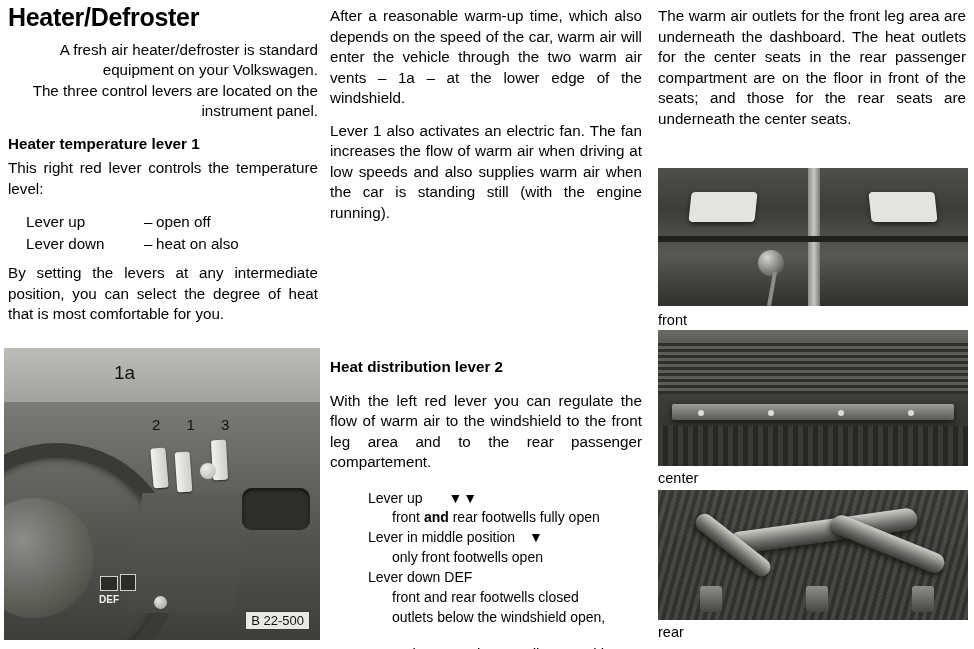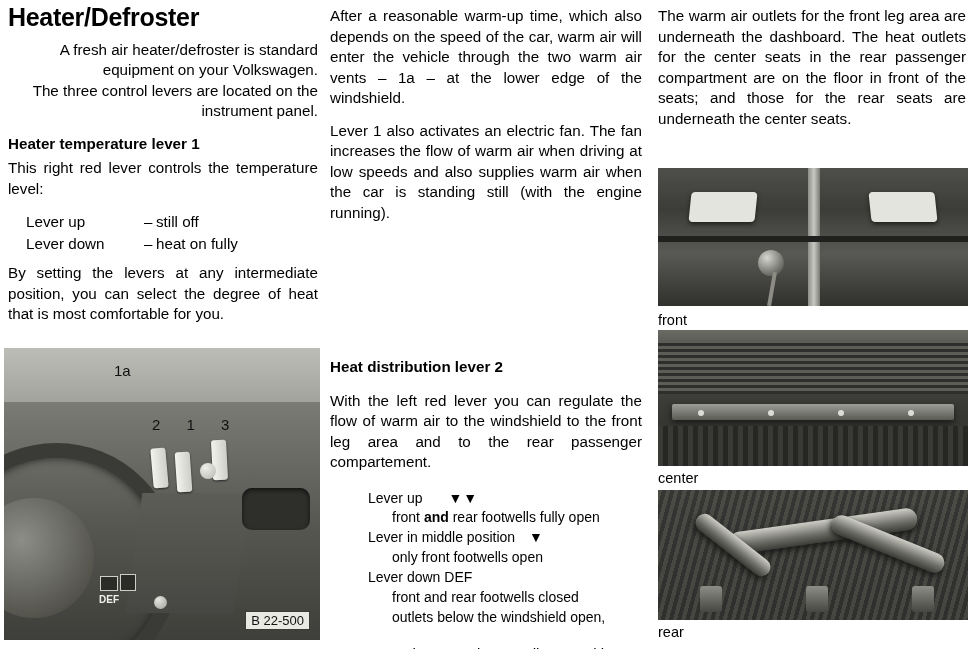--- a/index.html
+++ b/index.html
@@ -134,21 +134,21 @@
   #dash-photo .knob {
     position: absolute; left: 196px; top: 115px; width: 16px; height: 16px;
     border-radius: 50%; background: radial-gradient(circle at 35% 30%,#efefe9,#b6b6b0);
   }
   #dash-photo .knob2 {
     position: absolute; left: 150px; top: 248px; width: 13px; height: 13px;
     border-radius: 50%; background: radial-gradient(circle at 35% 30%,#e6e6e0,#9e9e98);
   }
   #dash-photo .label-1a {
     position: absolute; left: 110px; top: 14px;
-    font-size: 15px; color: #111;
+    font-size: 19px; color: #111;
   }
   #dash-photo .label-123 {
     position: absolute; left: 148px; top: 68px;
     font-size: 15px; color: #111; letter-spacing: 11px;
   }
   #dash-photo .def-box {
     position: absolute; left: 96px; top: 228px; width: 16px; height: 13px;
     background: #2b2b28; border: 1px solid #cfcfc9;
   }
   #dash-photo .def-box2 {
@@ -255,26 +255,26 @@
     <h1 class="title">Heater/Defroster</h1>
     <p class="body nojust" style="white-space: pre-line;">A fresh air heater/defroster is standard equipment on your Volkswagen.
 The three control levers are located on the instrument panel.</p>
     <h2 class="sub">Heater temperature lever 1</h2>
     <p class="body">This right red lever controls the temperature level:</p>
 
     <div class="lever-list">
       <div class="lever-row">
         <span class="lbl">Lever up</span>
         <span class="dash">–</span>
-        <span>still off</span>
+        <span>open off</span>
       </div>
       <div class="lever-row">
         <span class="lbl">Lever down</span>
         <span class="dash">–</span>
-        <span>heat on fully</span>
+        <span>heat on also</span>
       </div>
     </div>
 
     <p class="body">By setting the levers at any intermediate position, you can select the degree of heat that is most comfortable for you.</p>
   </div>
 
   <div class="col col-mid">
     <div style="height:6px"></div>
     <p class="body">After a reasonable warm-up time, which also depends on the speed of the car, warm air will enter the vehicle through the two warm air vents – 1a – at the lower edge of the windshield.</p>
     <p class="body">Lever 1 also activates an electric fan. The fan increases the flow of warm air when driving at low speeds and also supplies warm air when the car is standing still (with the engine running).</p>

